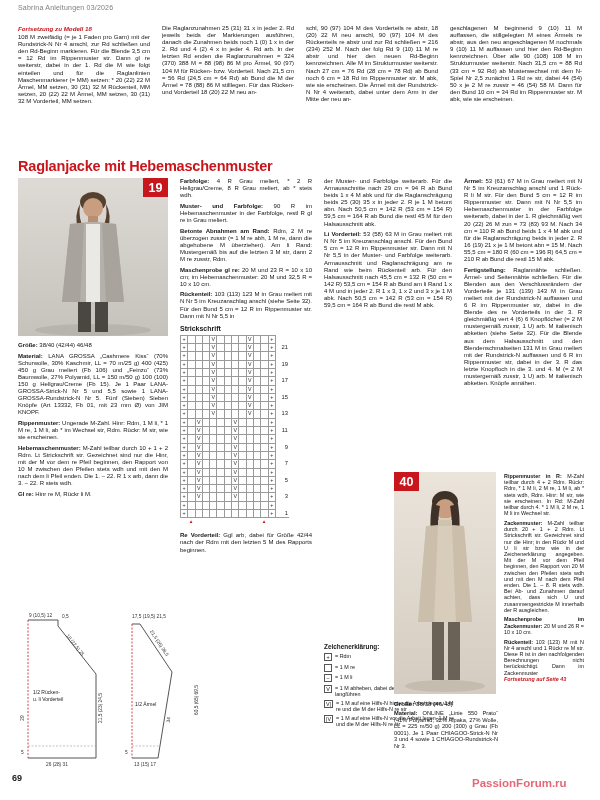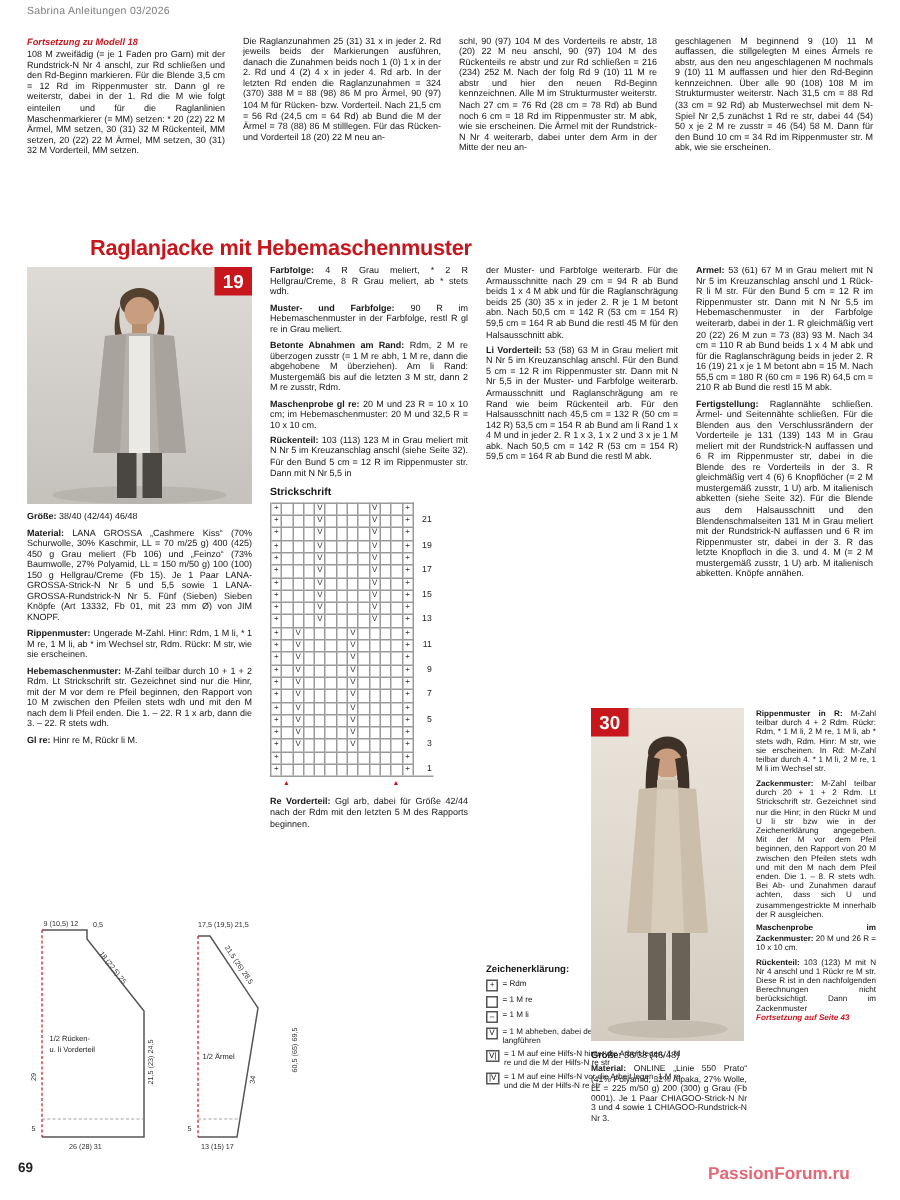--- a/index.html
+++ b/index.html
@@ -3,21 +3,21 @@
 <meta charset="utf-8">
 <style>
   html,body{margin:0;padding:0;background:#e8e8e8;}
   #page{position:relative;width:600px;height:800px;background:#ffffff;overflow:hidden;
         font-family:"Liberation Sans",sans-serif;color:#161616;}
   .mag-header{position:absolute;font-size:7px;color:#7d7d7d;letter-spacing:.2px;}
   .col{position:absolute;font-size:6px;line-height:7.1px;text-align:justify;overflow:hidden;}
   .col p,.p{margin:0 0 3.5px 0;}
   b{font-weight:bold;}
   .lead-red{color:#c8161d;font-style:italic;font-weight:bold;font-size:6.2px;display:block;margin-bottom:2px;}
-  .sec-title{position:absolute;font-size:14.5px;font-weight:bold;color:#c8161d;letter-spacing:-.2px;white-space:nowrap;margin-left:42px;}
+  .sec-title{position:absolute;font-size:14.5px;font-weight:bold;color:#c8161d;letter-spacing:-.2px;white-space:nowrap;}
   .photo{position:absolute;overflow:hidden;}
   .badge{position:absolute;background:#c8161d;color:#fff;font-weight:bold;font-size:12.5px;
          width:25px;height:19px;display:flex;align-items:center;justify-content:center;z-index:3;}
   .chart-title{font-weight:bold;font-size:7px;margin:5px 0 3px 0;}
   .chart{border-left:.5px solid #9a9a9a;border-bottom:.5px solid #9a9a9a;width:108px;}
   .crow{display:flex;height:8.3px;}
   .ccell{box-sizing:border-box;width:7.3px;height:8.3px;border-right:.5px solid #9a9a9a;border-top:.5px solid #9a9a9a;
          font-size:5.3px;line-height:7.8px;text-align:center;color:#333;flex:none;}
   .cnum{flex:none;width:12px;font-size:5.8px;line-height:8.3px;text-align:right;color:#222;}
   .arow{display:flex;height:7px;margin-top:1px;}
@@ -557,21 +557,21 @@
       <path d="M38 32 q-4 26 2 44 l8 -2 q-6 -20 -2 -40 Z" fill="#3e3228"></path>
       <path d="M64 32 q4 26 -2 44 l-8 -2 q6 -20 2 -40 Z" fill="#3e3228"></path>
       <rect x="45" y="46" width="12" height="8" fill="#d8ccba"></rect>
       <path d="M32 54 L70 54 L78 150 L24 150 Z" fill="#d8ccba"></path>
       <path d="M32 54 L44 53 L40 150 L24 150 Z" fill="#cbbfab"></path>
       <path d="M70 54 L58 53 L62 150 L78 150 Z" fill="#cbbfab"></path>
       <rect x="44" y="48" width="14" height="6" fill="#cfc2ae"></rect>
       <rect x="38" y="150" width="12" height="58" fill="#6b6257"></rect>
       <rect x="54" y="150" width="12" height="58" fill="#6b6257"></rect>
     </svg>
-    <div class="badge" style="left:0;top:0;">30</div>
+    <div class="badge" style="left:0;top:0;">40</div>
   </div>
 
   <div class="col" style="left:504px;top:473px;width:80px;height:302px;font-size:5.4px;line-height:6.2px;">
     <p><b>Rippenmuster in R:</b> <span>M-Zahl teilbar durch 4 + 2 Rdm. Rückr: Rdm, * 1 M li, 2 M re, 1 M li, ab * stets wdh, Rdm. Hinr: M str, wie sie erscheinen. In Rd: M-Zahl teilbar durch 4. * 1 M li, 2 M re, 1 M li im Wechsel str.</span></p>
     <p><b>Zackenmuster:</b> <span>M-Zahl teilbar durch 20 + 1 + 2 Rdm. Lt Strickschrift str. Gezeichnet sind nur die Hinr; in den Rückr M und U li str bzw wie in der Zeichenerklärung angegeben. Mit der M vor dem Pfeil beginnen, den Rapport von 20 M zwischen den Pfeilen stets wdh und mit den M nach dem Pfeil enden. Die 1. – 8. R stets wdh. Bei Ab- und Zunahmen darauf achten, dass sich U und zusammengestrickte M innerhalb der R ausgleichen.</span></p>
     <p><b>Maschenprobe im Zackenmuster:</b> <span>20 M und 26 R = 10 x 10 cm.</span></p>
     <p><b>Rückenteil:</b> <span>103 (123) M mit N Nr 4 anschl und 1 Rückr re M str. Diese R ist in den nachfolgenden Berechnungen nicht berücksichtigt. Dann im Zackenmuster</span><br>
       <span class="fort-red">Fortsetzung auf Seite 43</span></p>
   </div>
 

